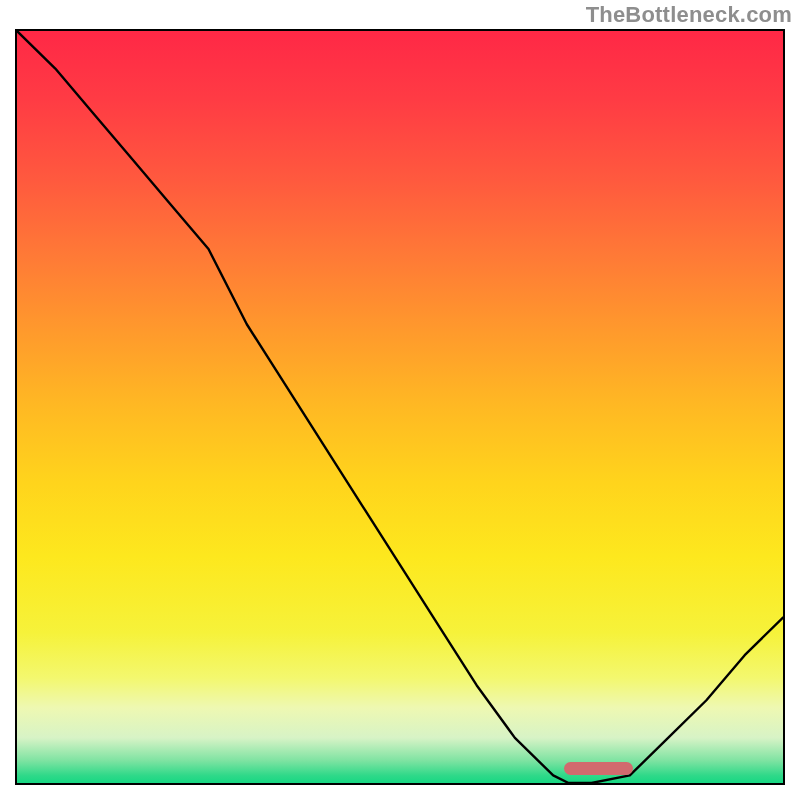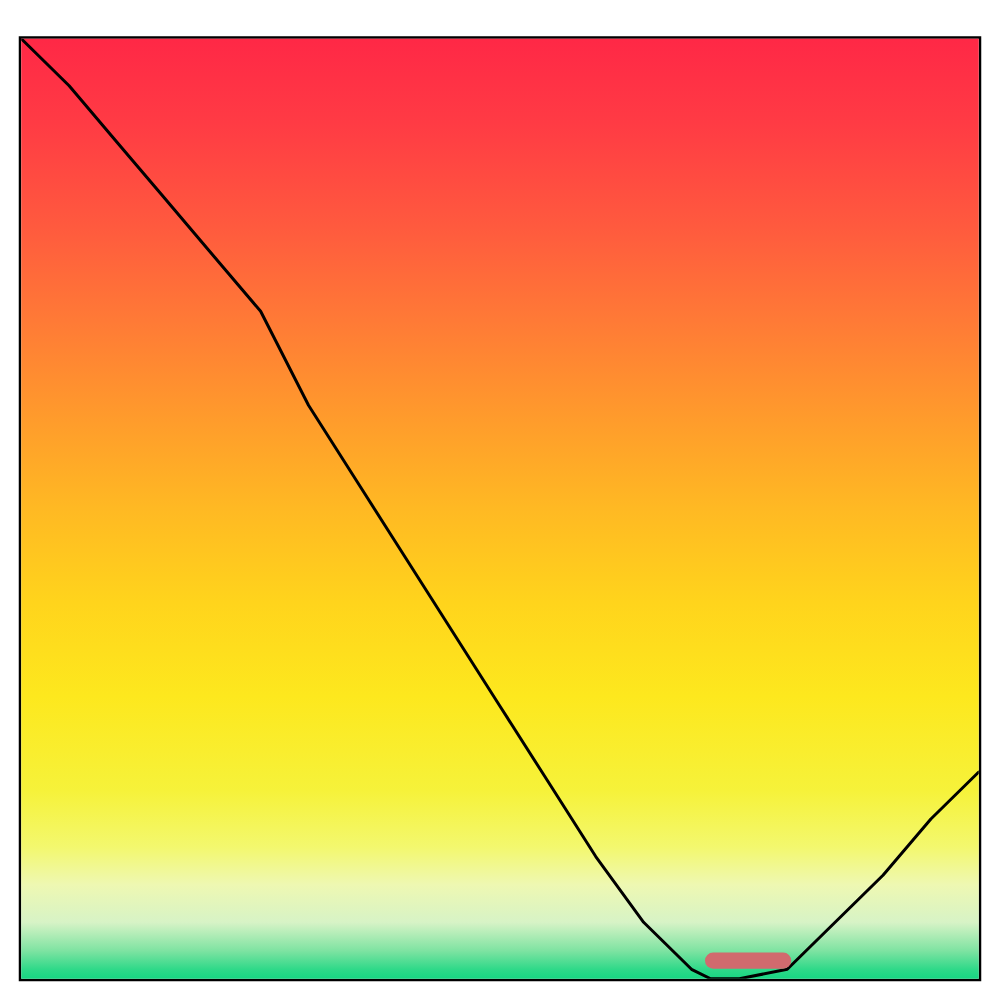--- a/index.html
+++ b/index.html
@@ -62,20 +62,21 @@
     background: #d16a6e;
     border-radius: 7px;
     z-index: 3;
   }
 </style>
 </head>
 <body>
 
 <div class="chart-container">
 
+  <div class="watermark">TheBottleneck.com</div>
 
   <div class="plot-box">
     <div class="gradient"></div>
 
     <svg class="overlay" viewBox="0 0 770 756" preserveAspectRatio="none">
       <path fill="none" stroke="#000000" stroke-width="2.4" stroke-linecap="round" stroke-linejoin="round" d="M0.0 0.0 L38.5 37.8 L77.0 83.2 L115.5 128.5 L154.0 173.9 L192.5 219.2 L231.0 294.8 L269.5 355.3 L308.0 415.8 L346.5 476.3 L385.0 536.8 L423.5 597.2 L462.0 657.7 L500.5 710.6 L539.0 748.4 L554.4 756.0 L577.5 756.0 L616.0 748.4 L654.5 710.6 L693.0 672.8 L731.5 627.5 L770.0 589.7"></path>
     </svg>
 
     <div class="marker" style="left: 546.7px; width: 69.3px; bottom: 7.78px; background: rgb(209, 106, 110);"></div>
   </div>

